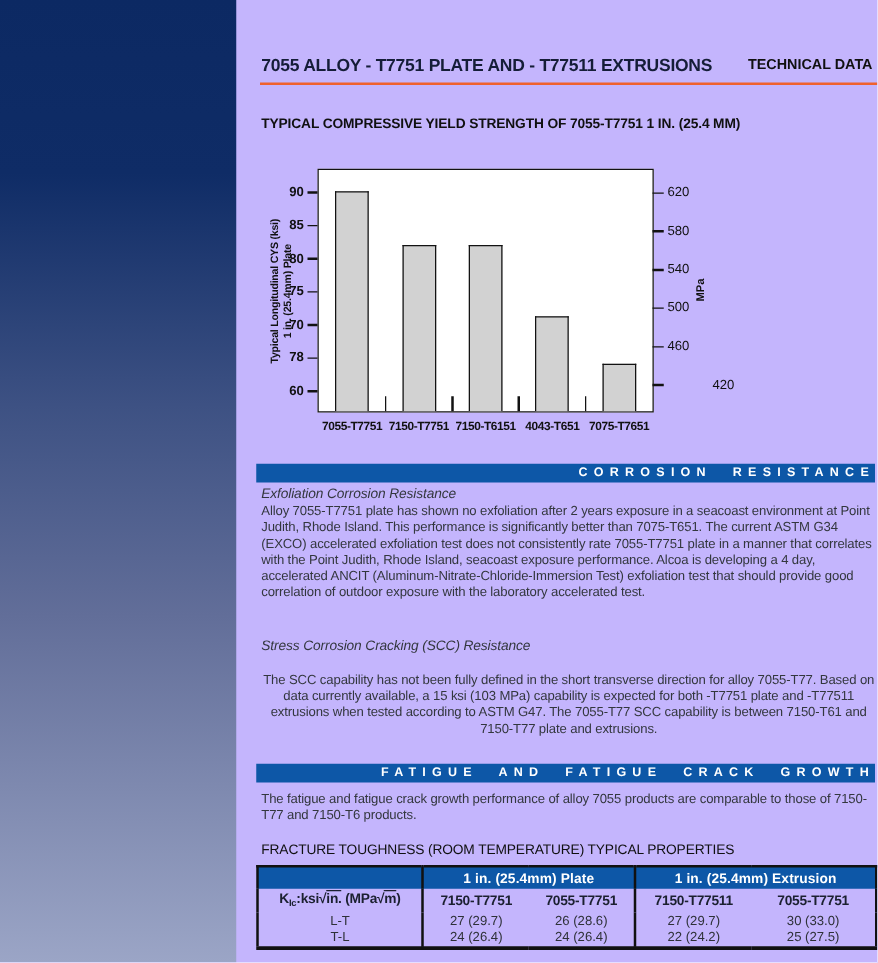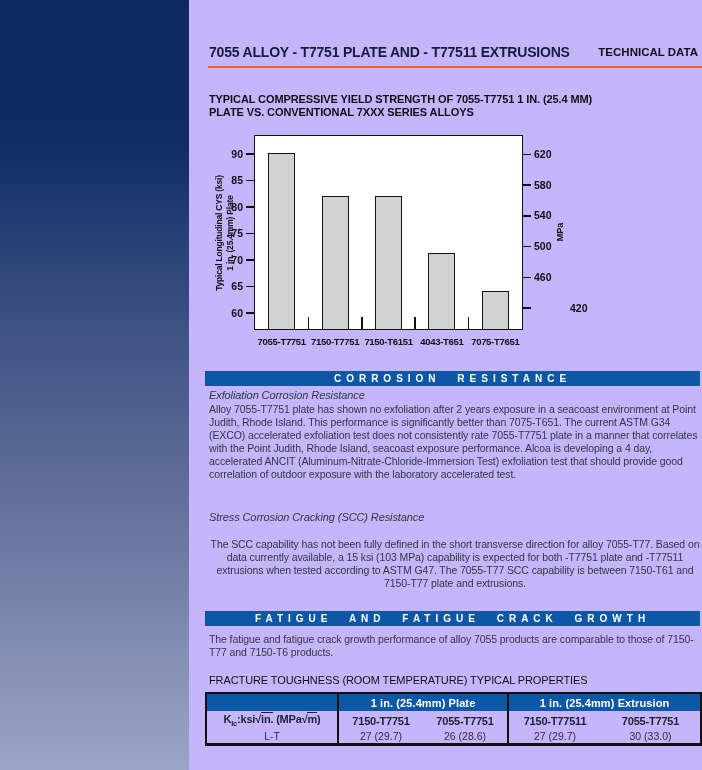--- a/index.html
+++ b/index.html
@@ -35,35 +35,35 @@
   }
 
   .plot{
     position:absolute;left:49px;top:135px;width:269px;height:195px;
     border:1.5px solid #121212;background:#fff;
   }
   .bar{position:absolute;width:27px;border:1.5px solid #121212;border-bottom:none;}
   .tickL{position:absolute;left:-9px;width:7.5px;height:1.5px;background:#121212;}
   .tickR{position:absolute;left:100%;width:9px;height:1.5px;background:#121212;}
   .labL{position:absolute;left:-44px;width:32px;text-align:right;font-size:10.5px;font-weight:bold;color:#111;}
-  .labR{position:absolute;left:calc(100% + 12px);width:38px;text-align:left;font-size:10.5px;font-weight:bold;color:#111;}
+  .labR{position:absolute;left:calc(100% + 12px);width:38px;text-align:left;font-size:10.5px;font-weight:normal;color:#111;}
   .xlab{position:absolute;top:calc(100% + 7px);width:68px;text-align:center;font-size:9.5px;font-weight:bold;color:#111;letter-spacing:-0.3px;white-space:nowrap;}
   .btick{position:absolute;bottom:0;width:1.5px;height:12px;background:#121212;}
   .ylab-left{
     position:absolute;left:-60px;top:222px;width:160px;height:22px;transform:rotate(-90deg);
     font-size:8.5px;font-weight:bold;line-height:10.5px;text-align:center;color:#111;letter-spacing:-0.2px;
   }
   .ylab-right{
     position:absolute;left:338px;top:226px;width:36px;height:12px;transform:rotate(-90deg);
     font-size:9px;font-weight:bold;text-align:center;color:#111;
   }
 
   .section-bar{
     position:absolute;left:0;width:495px;height:15px;background:var(--section-bar-blue,#0d57a7);
-    color:#fff;font-size:10px;font-weight:bold;text-align:center;line-height:15.5px;
+    color:#fff;font-size:10px;font-weight:bold;text-align:right;line-height:15.5px;
     letter-spacing:5px;word-spacing:9px;white-space:nowrap;overflow:hidden;
   }
   .sub-title{position:absolute;left:4px;font-size:11px;font-style:italic;color:#33373e;letter-spacing:-0.1px;}
   .body-text{
     position:absolute;left:4px;width:492px;margin:0;
     font-size:10.5px;line-height:13.1px;color:#33373e;letter-spacing:-0.1px;
   }
 
   .table-title{position:absolute;top:674px;left:4px;font-size:11px;font-weight:normal;color:#101010;letter-spacing:-0.1px;}
   table.ft{
@@ -87,21 +87,20 @@
   <div class="sidebar"></div>
 
   <div class="content">
 
     <div class="doc-title">7055 ALLOY - T7751 PLATE AND - T77511 EXTRUSIONS</div>
     <div class="doc-title-right">TECHNICAL DATA</div>
     <div class="orange-rule"></div>
 
     <div class="chart-title">
       <div>TYPICAL COMPRESSIVE YIELD STRENGTH OF 7055-T7751 1 IN. (25.4 MM)</div>
-      <div>PLATE VS. CONVENTIONAL 7XXX SERIES ALLOYS</div>
     </div>
 
     <div class="ylab-left">
       <div>Typical Longitudinal CYS (ksi)</div>
       <div>1 in. (25.4mm) Plate</div>
     </div>
 
     <div class="plot">
         <div class="bar" style="left: 13.2px; top: 16.967px; height: 176.033px; background: rgb(210, 210, 210); border-color: rgb(18, 18, 18);"></div>
         <div class="bar" style="left: 66.6px; top: 59.9148px; height: 133.085px; background: rgb(210, 210, 210); border-color: rgb(18, 18, 18);"></div>
@@ -112,21 +111,21 @@
         <div class="labL" style="top: 11.5275px;">90</div>
         <div class="tickL" style="top: 43.7885px;"></div>
         <div class="labL" style="top: 38.0385px;">85</div>
         <div class="tickL" style="top: 70.2995px;"></div>
         <div class="labL" style="top: 64.5495px;">80</div>
         <div class="tickL" style="top: 96.8104px;"></div>
         <div class="labL" style="top: 91.0604px;">75</div>
         <div class="tickL" style="top: 123.321px;"></div>
         <div class="labL" style="top: 117.571px;">70</div>
         <div class="tickL" style="top: 149.832px;"></div>
-        <div class="labL" style="top: 144.082px;">65</div>
+        <div class="labL" style="top: 144.082px;">78</div>
         <div class="tickL" style="top: 176.343px;"></div>
         <div class="labL" style="top: 170.593px;">60</div>
         <div class="tickR" style="top: 17.6866px;"></div>
         <div class="labR" style="top: 11.9366px;">620</div>
         <div class="tickR" style="top: 48.4471px;"></div>
         <div class="labR" style="top: 42.6971px;">580</div>
         <div class="tickR" style="top: 79.2077px;"></div>
         <div class="labR" style="top: 73.4577px;">540</div>
         <div class="tickR" style="top: 109.968px;"></div>
         <div class="labR" style="top: 104.218px;">500</div>
@@ -181,16 +180,23 @@
           <th class="gdiv">7150-T77511</th>
           <th>7055-T7751</th>
         </tr>
         <tr class="data-row">
           <td>L-T</td>
           <td class="gdiv">27 (29.7)</td>
           <td>26 (28.6)</td>
           <td class="gdiv">27 (29.7)</td>
           <td>30 (33.0)</td>
         </tr>
+        <tr class="data-row">
+          <td>T-L</td>
+          <td class="gdiv">24 (26.4)</td>
+          <td>24 (26.4)</td>
+          <td class="gdiv">22 (24.2)</td>
+          <td>25 (27.5)</td>
+        </tr>
       </tbody>
     </table>
   </div>
 </div>
 
 </body></html>

